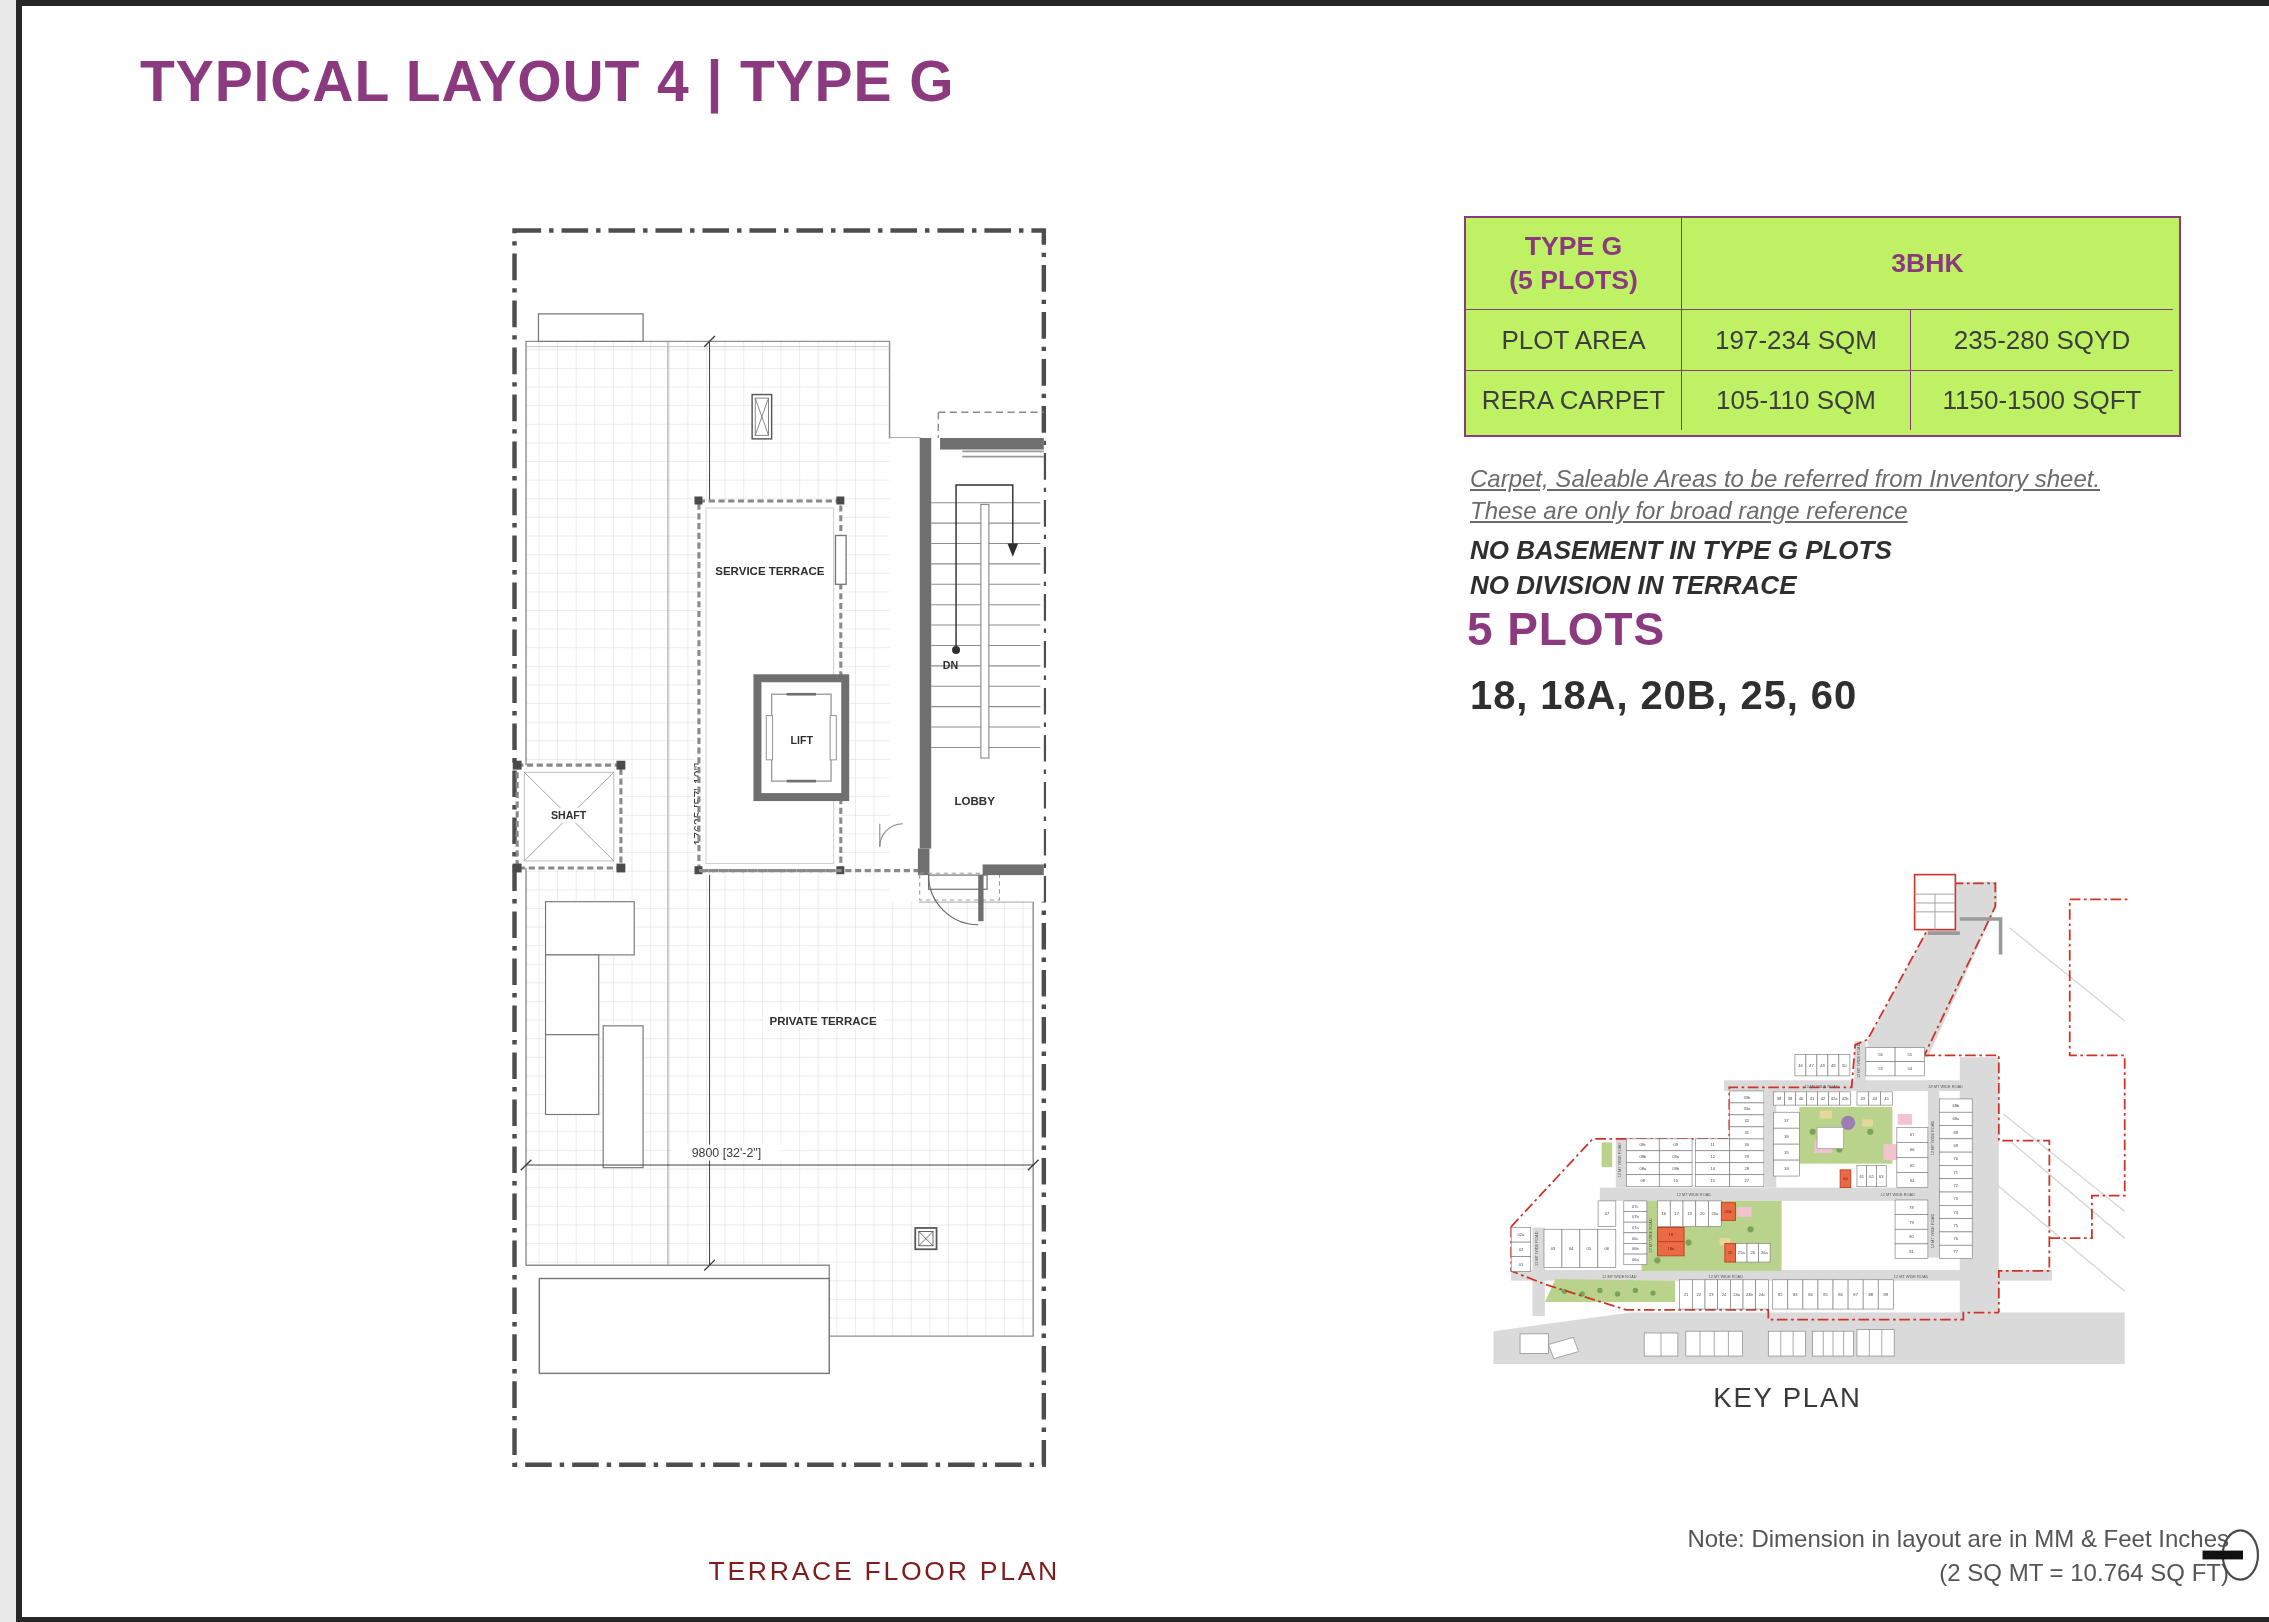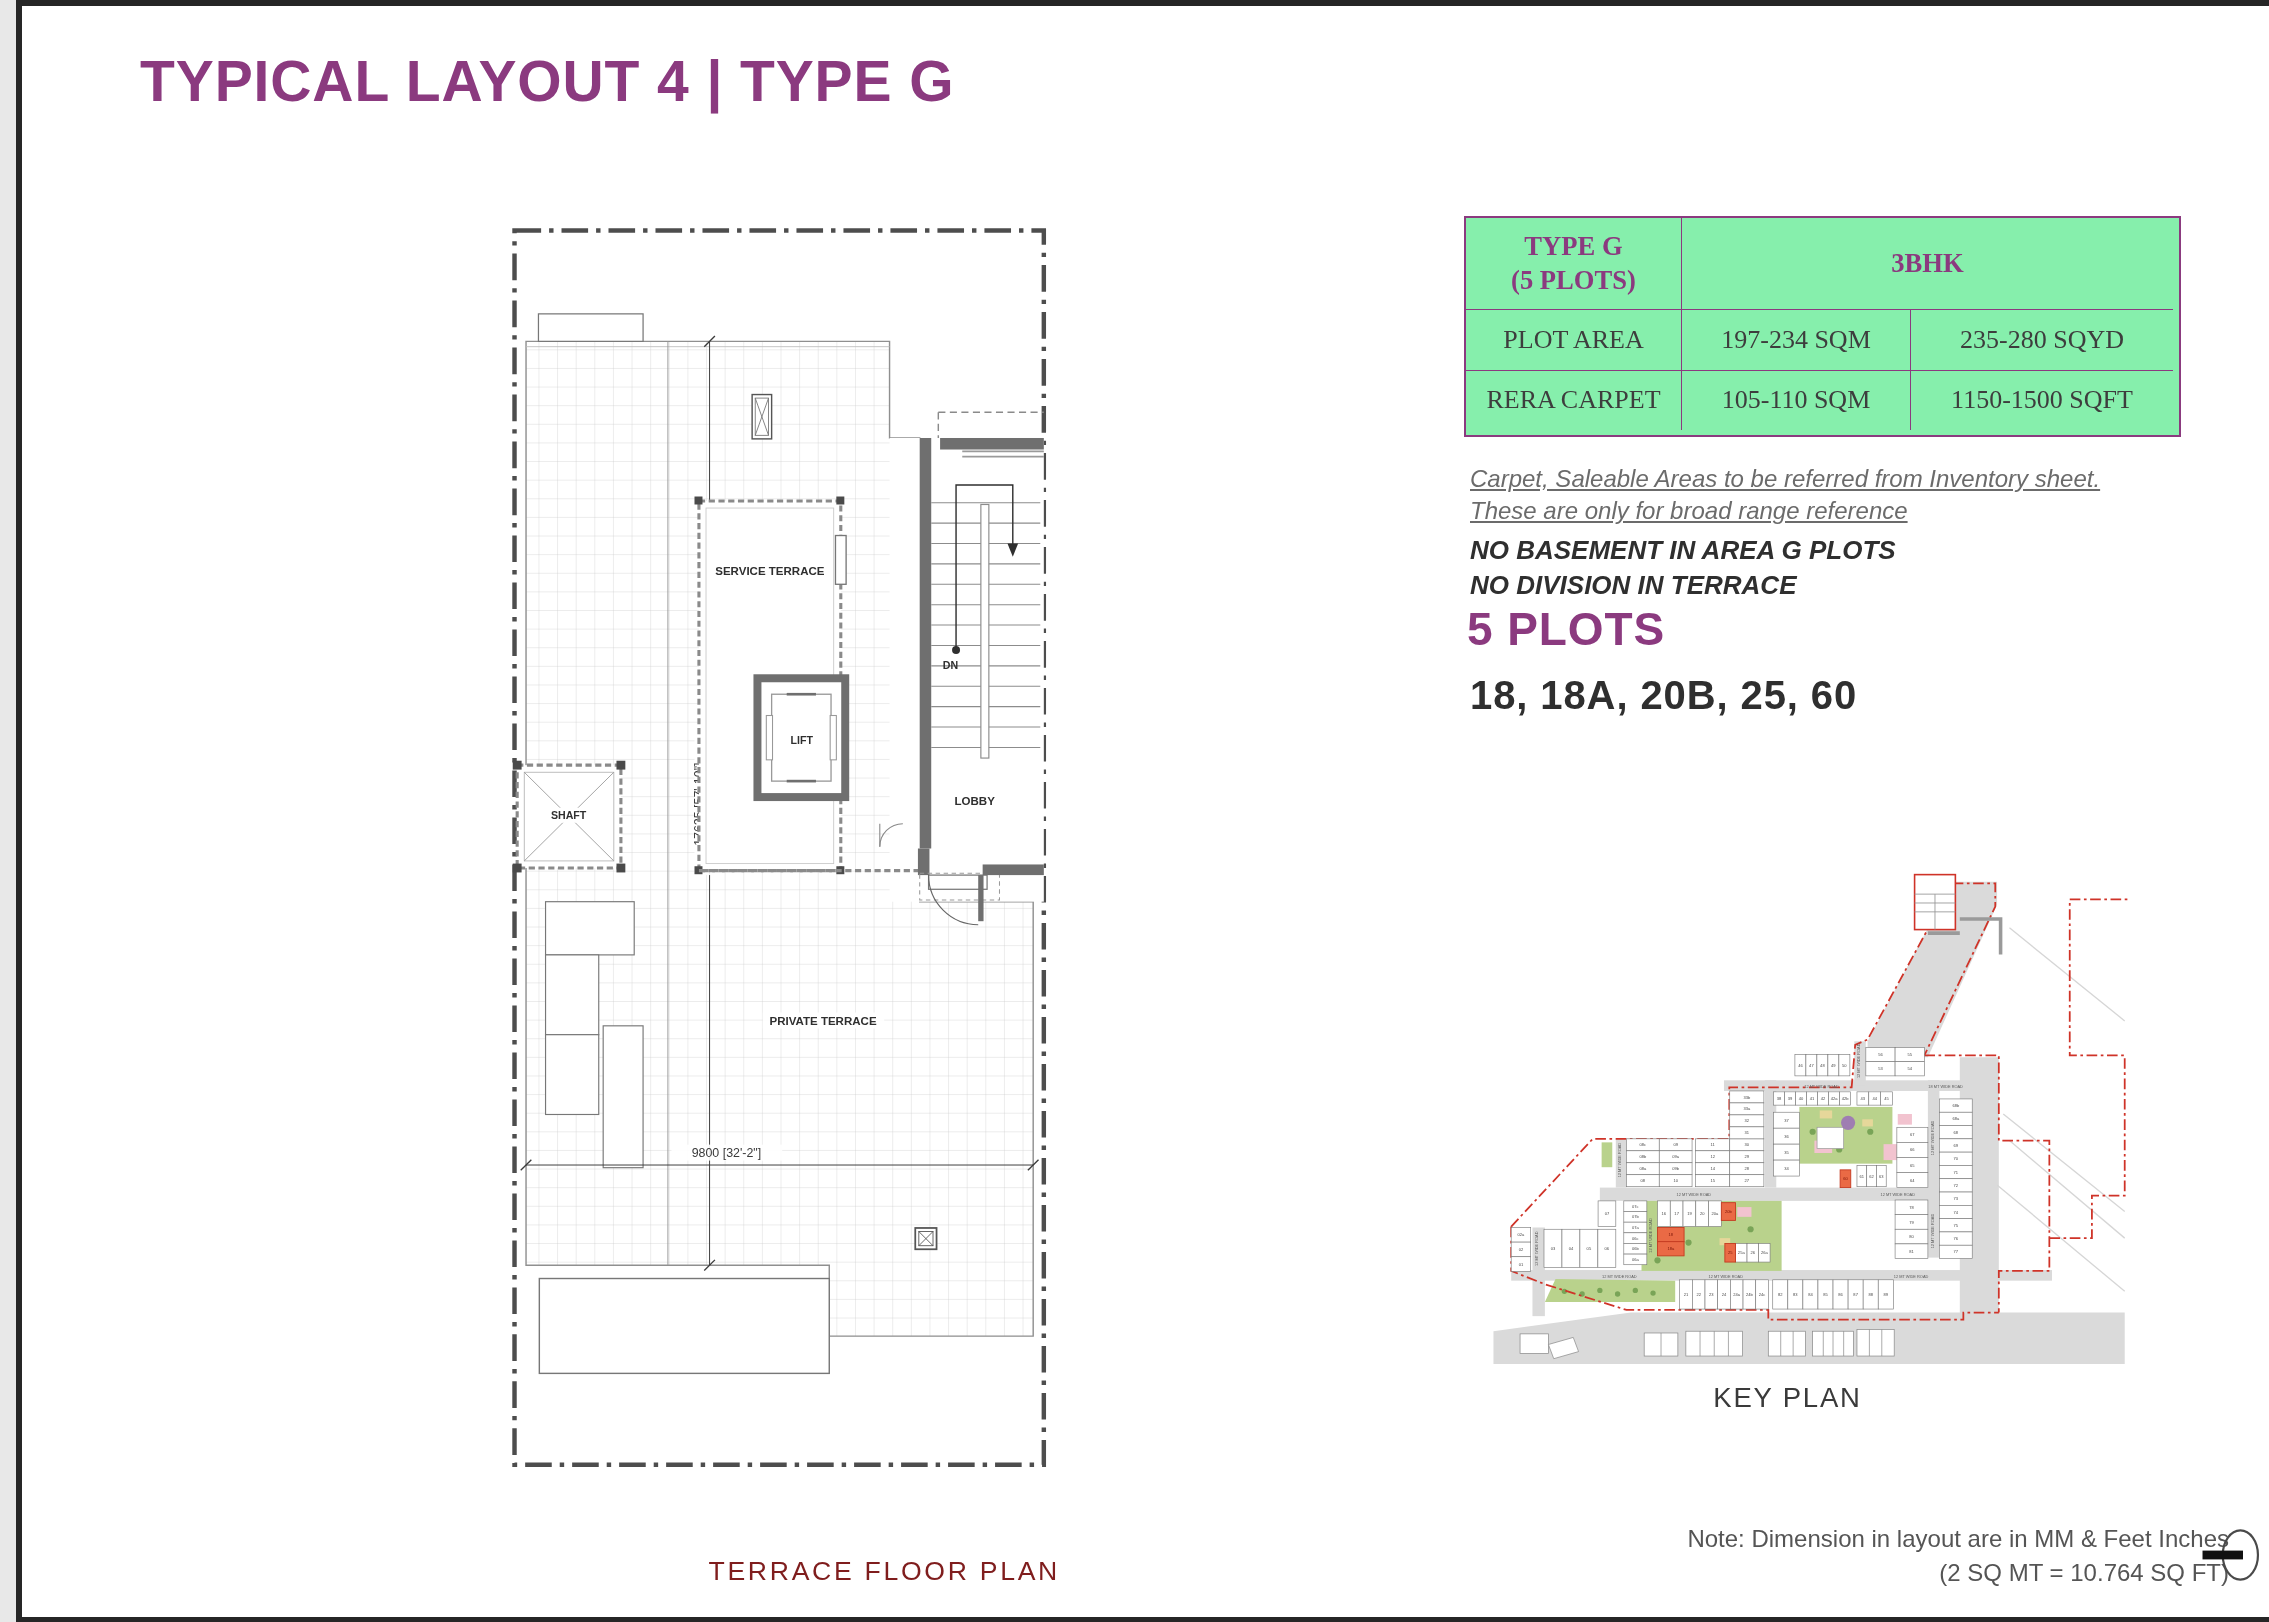--- a/index.html
+++ b/index.html
@@ -10,21 +10,21 @@
   }
   .abs{position:absolute;}
   
   .title{
     left:118px;top:42px;font-size:57px;font-weight:700;letter-spacing:0.9px;
     color:#8b3a7f;white-space:nowrap;
   }
   
   .spec{left:1442px;top:210px;width:713px;height:217px;border:2.7px solid #8b3a7f;
     display:grid;grid-template-columns:216px 229px 262px;grid-template-rows:92px 61px 59px;
-    background:#86efac;box-sizing:content-box;font-family:Liberation Serif, serif;}
+    background:#bef264;box-sizing:content-box;}
   .spec .cell{border-right:1.8px solid #8b3a7f;border-bottom:1.8px solid #8b3a7f;
     display:flex;flex-direction:column;align-items:center;justify-content:center;
     font-size:26px;font-weight:500;color:#3d3d3d;letter-spacing:0px;line-height:1.25;}
   .spec .cell.last{border-right:none;}
   .spec .cell.bot{border-bottom:none;}
   .spec .hdr{color:#8b3a7f;font-weight:700;font-size:26.6px;}
   .spec .span2{grid-column:2 / 4;}
   
   .note-i{left:1448px;top:457px;font-size:24px;font-style:italic;color:#6b6b6b;line-height:1.35;text-decoration:underline;}
   .note-b{left:1448px;top:527px;font-size:26px;font-style:italic;font-weight:700;color:#2f2f2f;line-height:1.35;}
@@ -59,21 +59,21 @@
     <div class="cell bot">RERA CARPET</div>
     <div class="cell bot">105-110 SQM</div>
     <div class="cell bot last">1150-1500 SQFT</div>
   </div>
 
   <div class="abs note-i">
     <div>Carpet, Saleable Areas to be referred from Inventory sheet.</div>
     <div>These are only for broad range reference</div>
   </div>
   <div class="abs note-b">
-    <div>NO BASEMENT IN AREA G PLOTS</div>
+    <div>NO BASEMENT IN TYPE G PLOTS</div>
     <div>NO DIVISION IN TERRACE</div>
   </div>
   <div class="abs plots-h">5 PLOTS</div>
   <div class="abs plots-l">18, 18A, 20B, 25, 60</div>
 
   <svg class="abs" style="left:479px;top:213px;" width="559" height="1259" viewBox="0 0 630 1420">
     <defs>
       <pattern id="grid" width="21" height="21" patternUnits="userSpaceOnUse">
         <path d="M21,0 H0 V21" fill="none" stroke="#d2d2d2" stroke-width="0.9"></path>
       </pattern>

